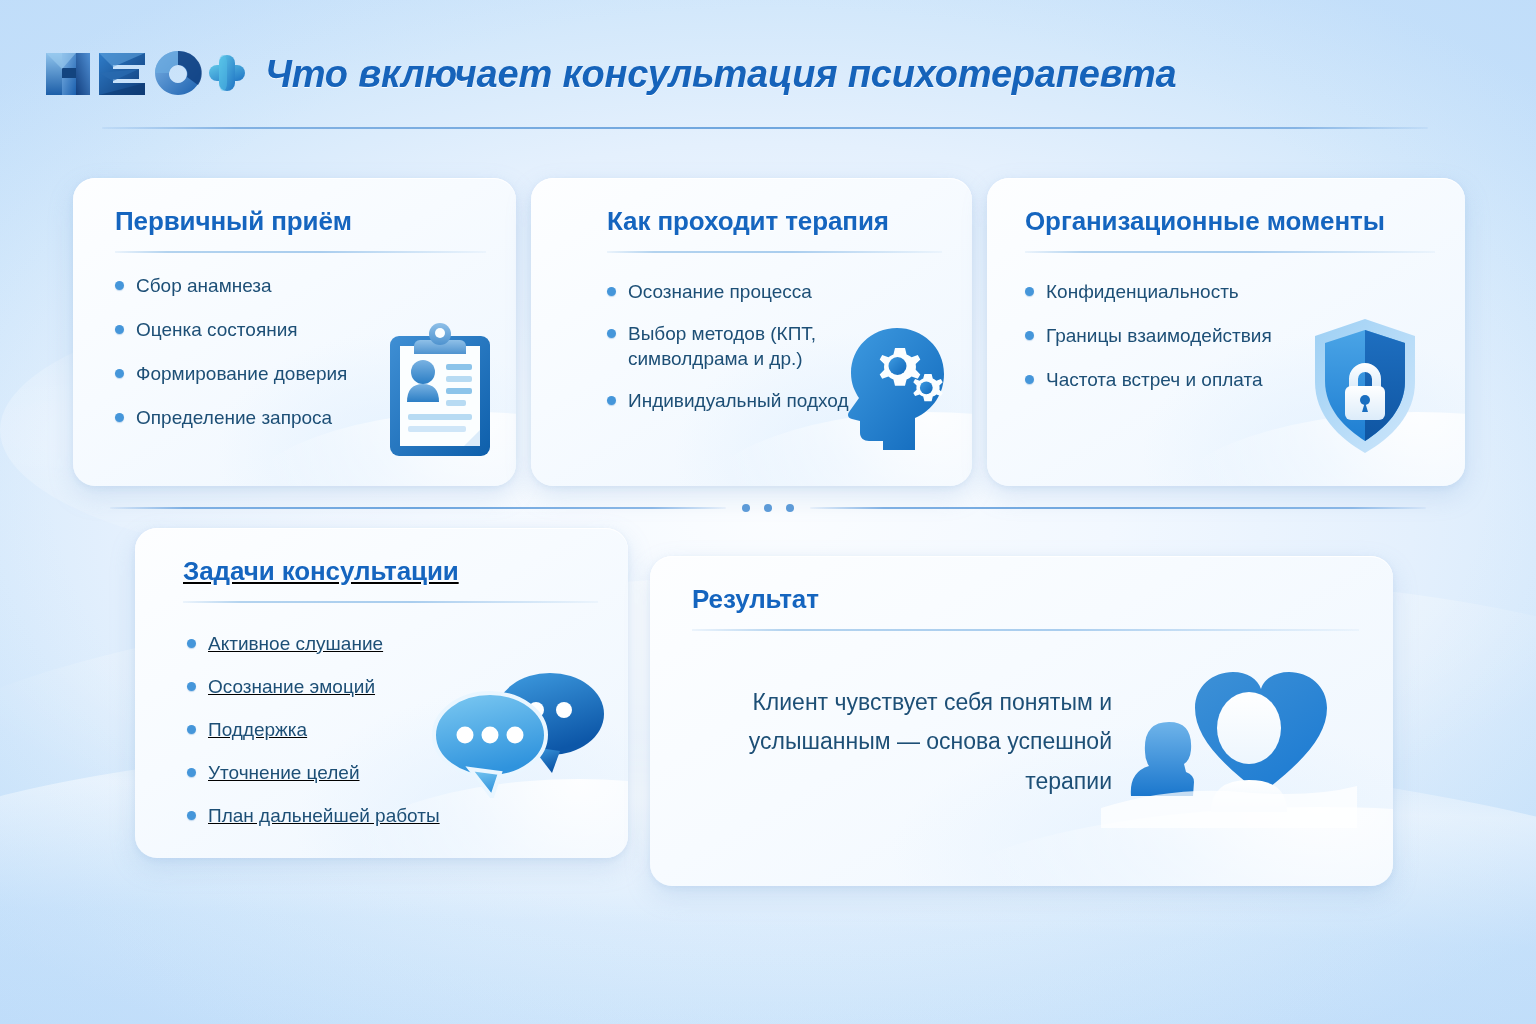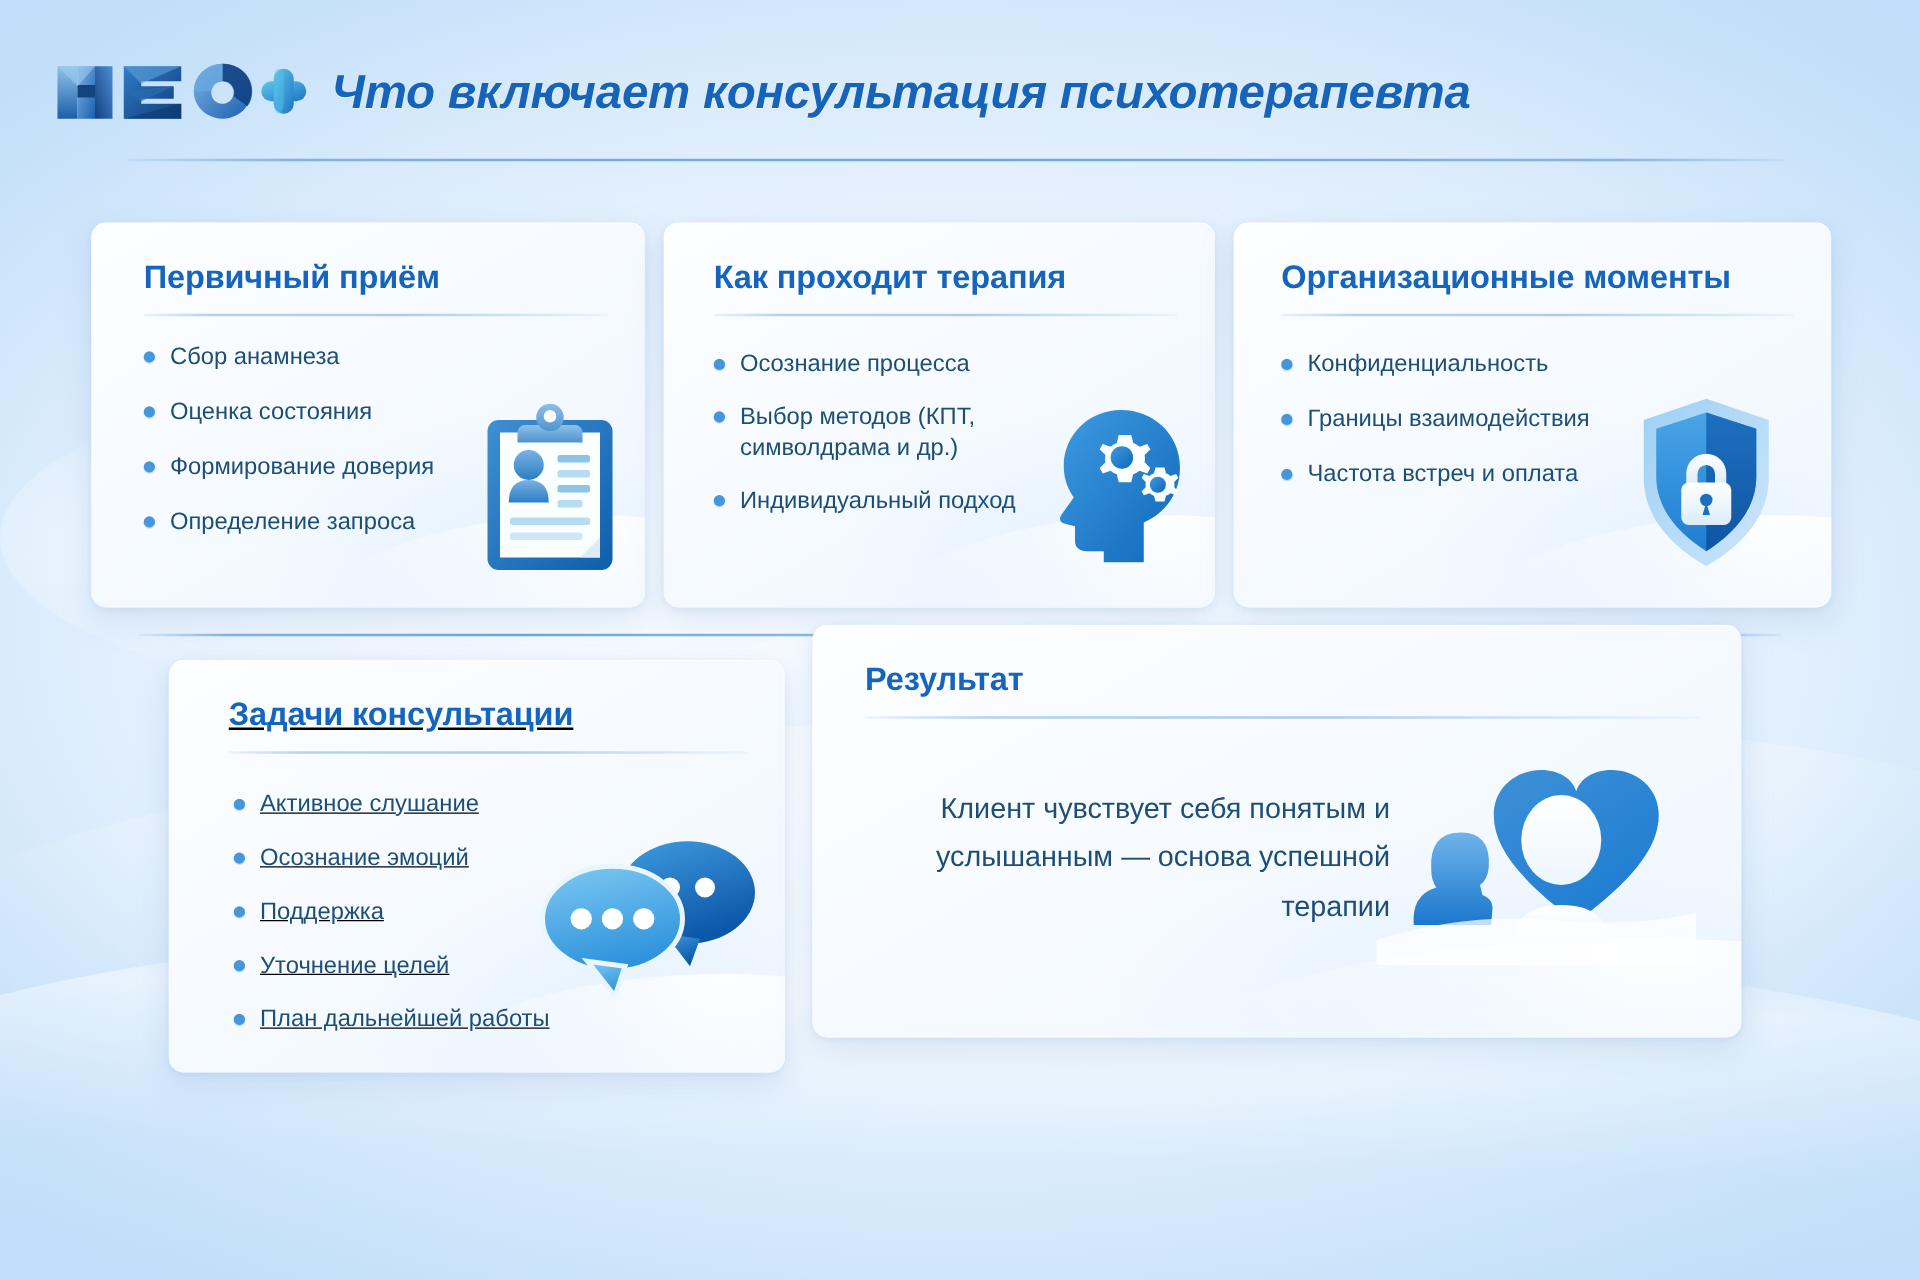--- a/index.html
+++ b/index.html
@@ -86,21 +86,21 @@
     left: 62px; right: 68px; top: 89px;
     height: 2px;
     background: linear-gradient(90deg, rgba(120,170,226,0.15) 0%, #82b1e2 10%, #6fa6de 50%, #86b4e4 90%, rgba(120,170,226,0.12) 100%);
     border-radius: 2px;
   }
 
   
   .card {
     position: absolute;
     background: linear-gradient(150deg, #fdfeff 0%, #f7fbff 42%, #eef6fe 100%);
-    border-radius: 12px;
+    border-radius: 22px;
     box-shadow:
       0 10px 26px rgba(120,166,214,0.22),
       0 2px 6px rgba(120,166,214,0.14),
       inset 0 1px 0 rgba(255,255,255,0.95);
     overflow: hidden;
   }
   .card-inner-glow {
     position: absolute;
     right: -12%;
     bottom: -30%;
@@ -151,24 +151,24 @@
     flex: 0 0 auto;
     width: 9px; height: 9px;
     border-radius: 50%;
     background: #4596da;
     margin-top: 8px;
     box-shadow: 0 1px 1px rgba(60,130,200,0.3);
   }
 
   
   #card-intake      { left: 73px;  top: 178px; width: 443px; height: 308px; }
-  #card-therapy     { left: 531px; top: 178px; width: 441px; height: 308px; }
+  #card-therapy     { left: 531px; top: 178px; width: 441px; height: 308px; padding-left: 36px; }
   #card-org         { left: 987px; top: 178px; width: 478px; height: 308px; }
   #card-goals       { left: 135px; top: 528px; width: 493px; height: 330px; text-decoration: underline; }
-  #card-result      { left: 650px; top: 500px; width: 743px; height: 330px; }
+  #card-result      { left: 650px; top: 556px; width: 743px; height: 330px; }
 
   #card-intake  .pad { padding: 28px 30px 0 42px; }
   #card-therapy .pad { padding: 28px 30px 0 40px; }
   #card-org     .pad { padding: 28px 30px 0 38px; }
   #card-goals   .pad { padding: 28px 30px 0 48px; }
   #card-result  .pad { padding: 28px 34px 0 42px; }
 
   #card-intake  ul.bullets { margin-top: 20px; }
   #card-intake  ul.bullets li { margin-bottom: 19px; }
   #card-therapy ul.bullets { margin-top: 26px; }

